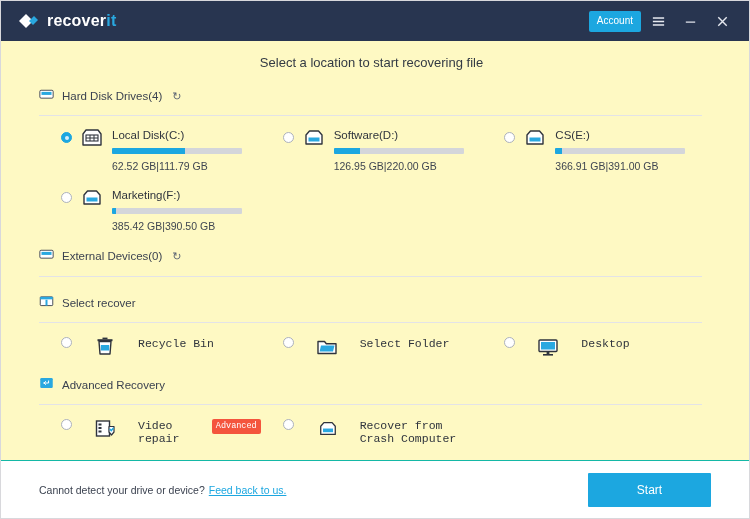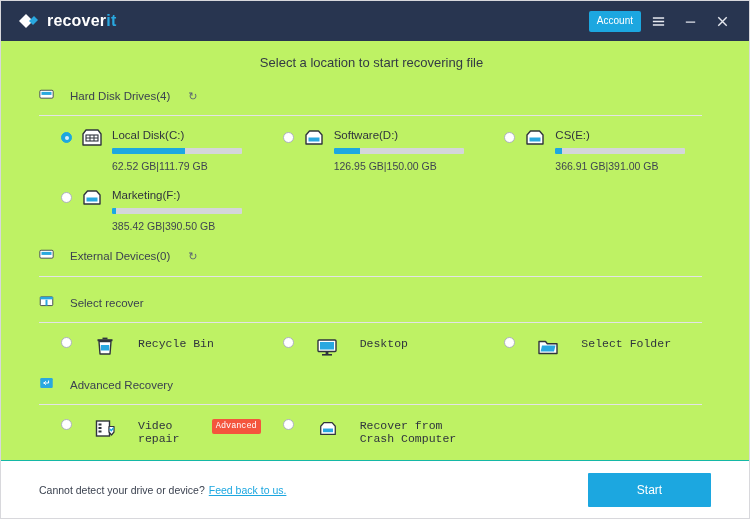--- a/index.html
+++ b/index.html
@@ -43,34 +43,34 @@
   .win-icon {
     width: 30px; height: 30px;
     display: flex; align-items: center; justify-content: center;
     cursor: pointer; color: #e6e9f0;
     margin-left: 2px;
   }
 
   
   .content {
     flex: 1 1 auto;
-    background: #bef264;
+    background: #fef9c3;
     padding: 0 7px 0 0;
     overflow: hidden;
     position: relative;
   }
   .page-title {
     text-align: center;
     font-size: 13px;
     color: #333a44;
     padding: 14px 0 12px;
   }
 
   .section-head {
-    display: flex; align-items: center; gap: 16px;
+    display: flex; align-items: center; gap: 8px;
     padding: 0 40px 0 38px;
     height: 24px;
     margin-top: 2px;
   }
   .section-head .sh-label {
     font-size: 11.5px; color: #3b4250;
   }
   .refresh-glyph {
     font-size: 11px; color: #5a6372; margin-left: 2px; cursor: pointer;
     line-height: 1;
@@ -266,21 +266,21 @@
           <svg viewBox="0 0 24 22" width="24" height="22">
             <path d="M4 8 L7.5 4 L16.5 4 L20 8 L20 17 L4 17 Z" fill="#ffffff" stroke="#2f343d" stroke-width="1.4" stroke-linejoin="round"></path>
             <rect x="6.5" y="10.5" width="11" height="4" fill="#29a8e0"></rect>
           </svg>
         </span>
         <div class="entry-body">
           <div class="entry-name">Software(D:)</div>
           <div class="bar-track">
             <div class="bar-fill" style="width:20%"></div>
           </div>
-          <div class="cap-text">126.95 GB|150.00 GB</div>
+          <div class="cap-text">126.95 GB|220.00 GB</div>
         </div>
       </div>
 
       <div class="entry">
         <span class="radio"></span>
         <span class="dev-icon">
           <svg viewBox="0 0 24 22" width="24" height="22">
             <path d="M4 8 L7.5 4 L16.5 4 L20 8 L20 17 L4 17 Z" fill="#ffffff" stroke="#2f343d" stroke-width="1.4" stroke-linejoin="round"></path>
             <rect x="6.5" y="10.5" width="11" height="4" fill="#29a8e0"></rect>
           </svg>
@@ -348,38 +348,38 @@
             <rect x="8.5" y="0.6" width="5" height="1.6" fill="#2f343d"></rect>
           </svg>
         </span>
         <span class="loc-label">Recycle Bin</span>
       </div>
 
       <div class="loc-entry">
         <span class="radio"></span>
         <span class="loc-icon">
           <svg viewBox="0 0 22 20" width="22" height="20">
+            <path d="M2 4.5 L8.5 4.5 L10.3 6.8 L20 6.8 L20 16.5 L2 16.5 Z" fill="#ffffff" stroke="#2f343d" stroke-width="1.4" stroke-linejoin="round"></path>
+            <path d="M5 8.5 L18.5 8.5 L17 14.5 L3.6 14.5 Z" fill="#29a8e0"></path>
+          </svg>
+        </span>
+        <span class="loc-label">Select Folder</span>
+      </div>
+
+      <div class="loc-entry">
+        <span class="radio"></span>
+        <span class="loc-icon">
+          <svg viewBox="0 0 22 20" width="22" height="20">
             <rect x="2" y="3" width="18" height="11.5" rx="1" fill="#ffffff" stroke="#2f343d" stroke-width="1.4"></rect>
             <rect x="4" y="5" width="14" height="7.5" fill="#29a8e0"></rect>
             <rect x="9.6" y="14.5" width="2.8" height="3" fill="#2f343d"></rect>
             <rect x="6" y="17" width="10" height="1.6" fill="#2f343d"></rect>
           </svg>
         </span>
         <span class="loc-label">Desktop</span>
-      </div>
-
-      <div class="loc-entry">
-        <span class="radio"></span>
-        <span class="loc-icon">
-          <svg viewBox="0 0 22 20" width="22" height="20">
-            <path d="M2 4.5 L8.5 4.5 L10.3 6.8 L20 6.8 L20 16.5 L2 16.5 Z" fill="#ffffff" stroke="#2f343d" stroke-width="1.4" stroke-linejoin="round"></path>
-            <path d="M5 8.5 L18.5 8.5 L17 14.5 L3.6 14.5 Z" fill="#29a8e0"></path>
-          </svg>
-        </span>
-        <span class="loc-label">Select Folder</span>
       </div>
     </div>
 
     <div class="section-head" style="margin-top:4px;text-align:right;">
       <span>
         <svg viewBox="0 0 18 16" width="15" height="14">
           <rect x="1.5" y="2" width="15" height="12" rx="1.5" fill="#29a8e0"></rect>
           <path d="M11.5 5.5 L11.5 8 L6 8 M6 8 L8 6.2 M6 8 L8 9.8" stroke="#ffffff" stroke-width="1.2" fill="none" stroke-linecap="round"></path>
         </svg>
       </span>

